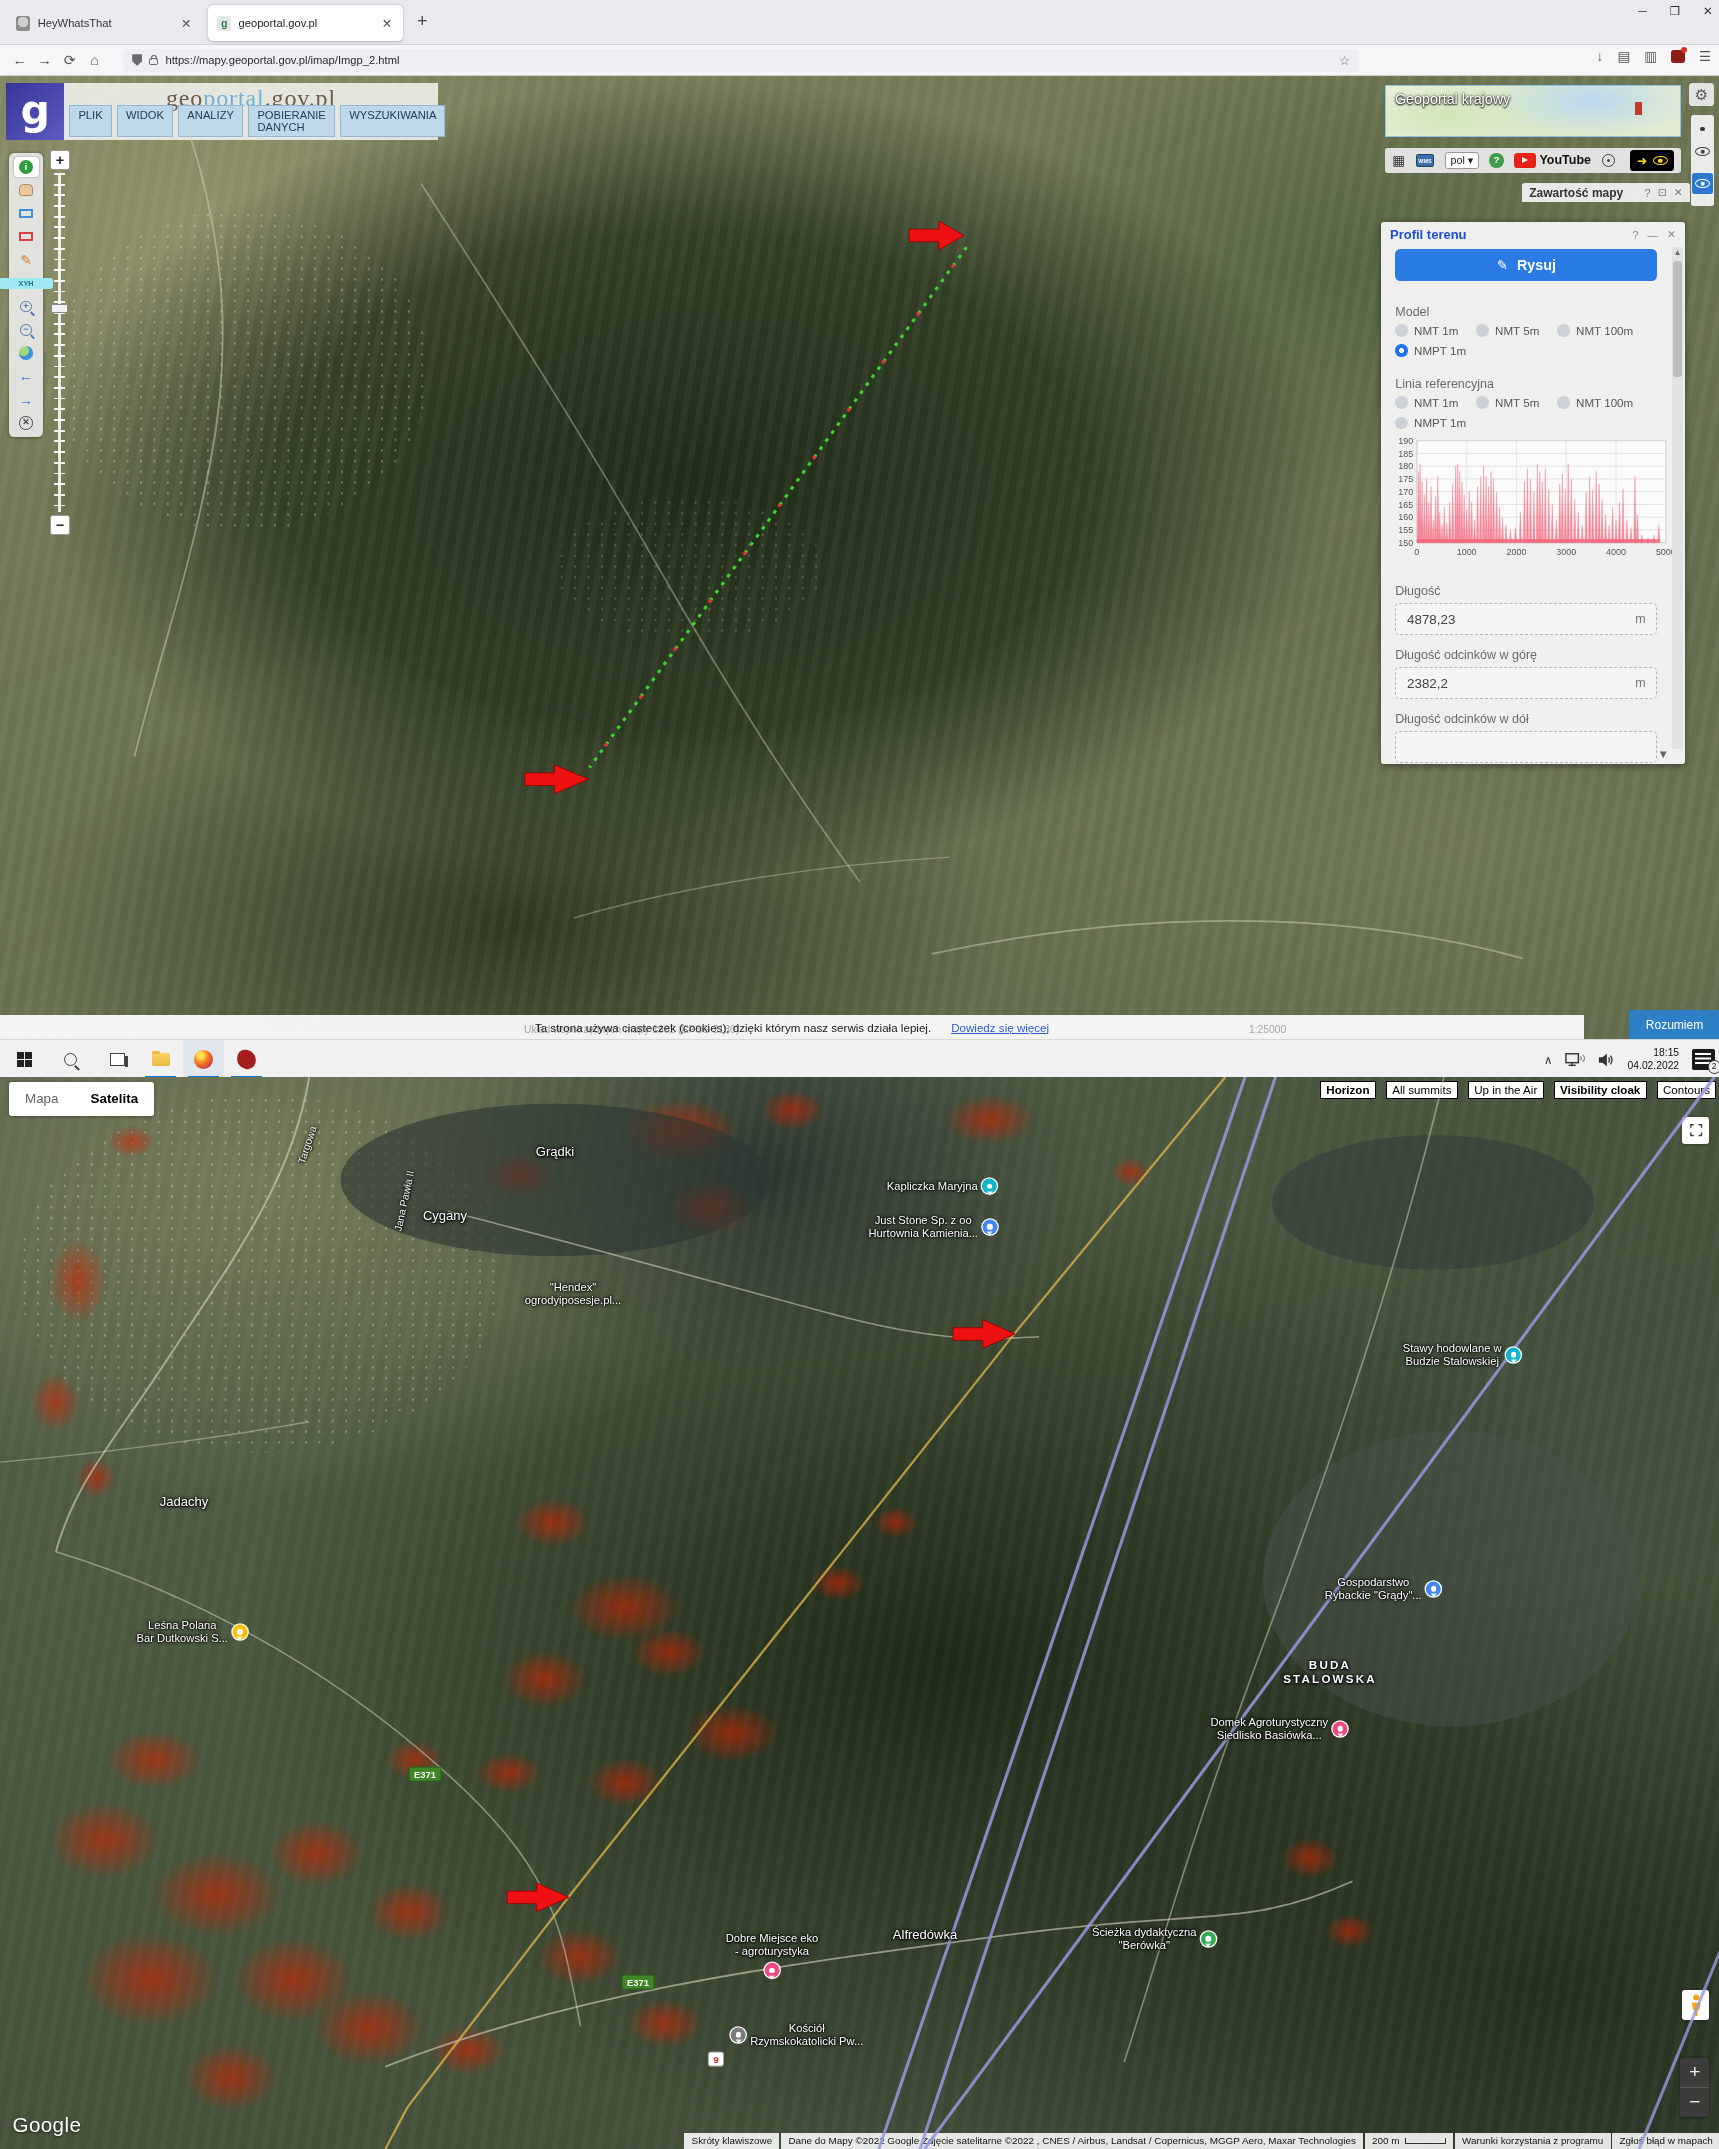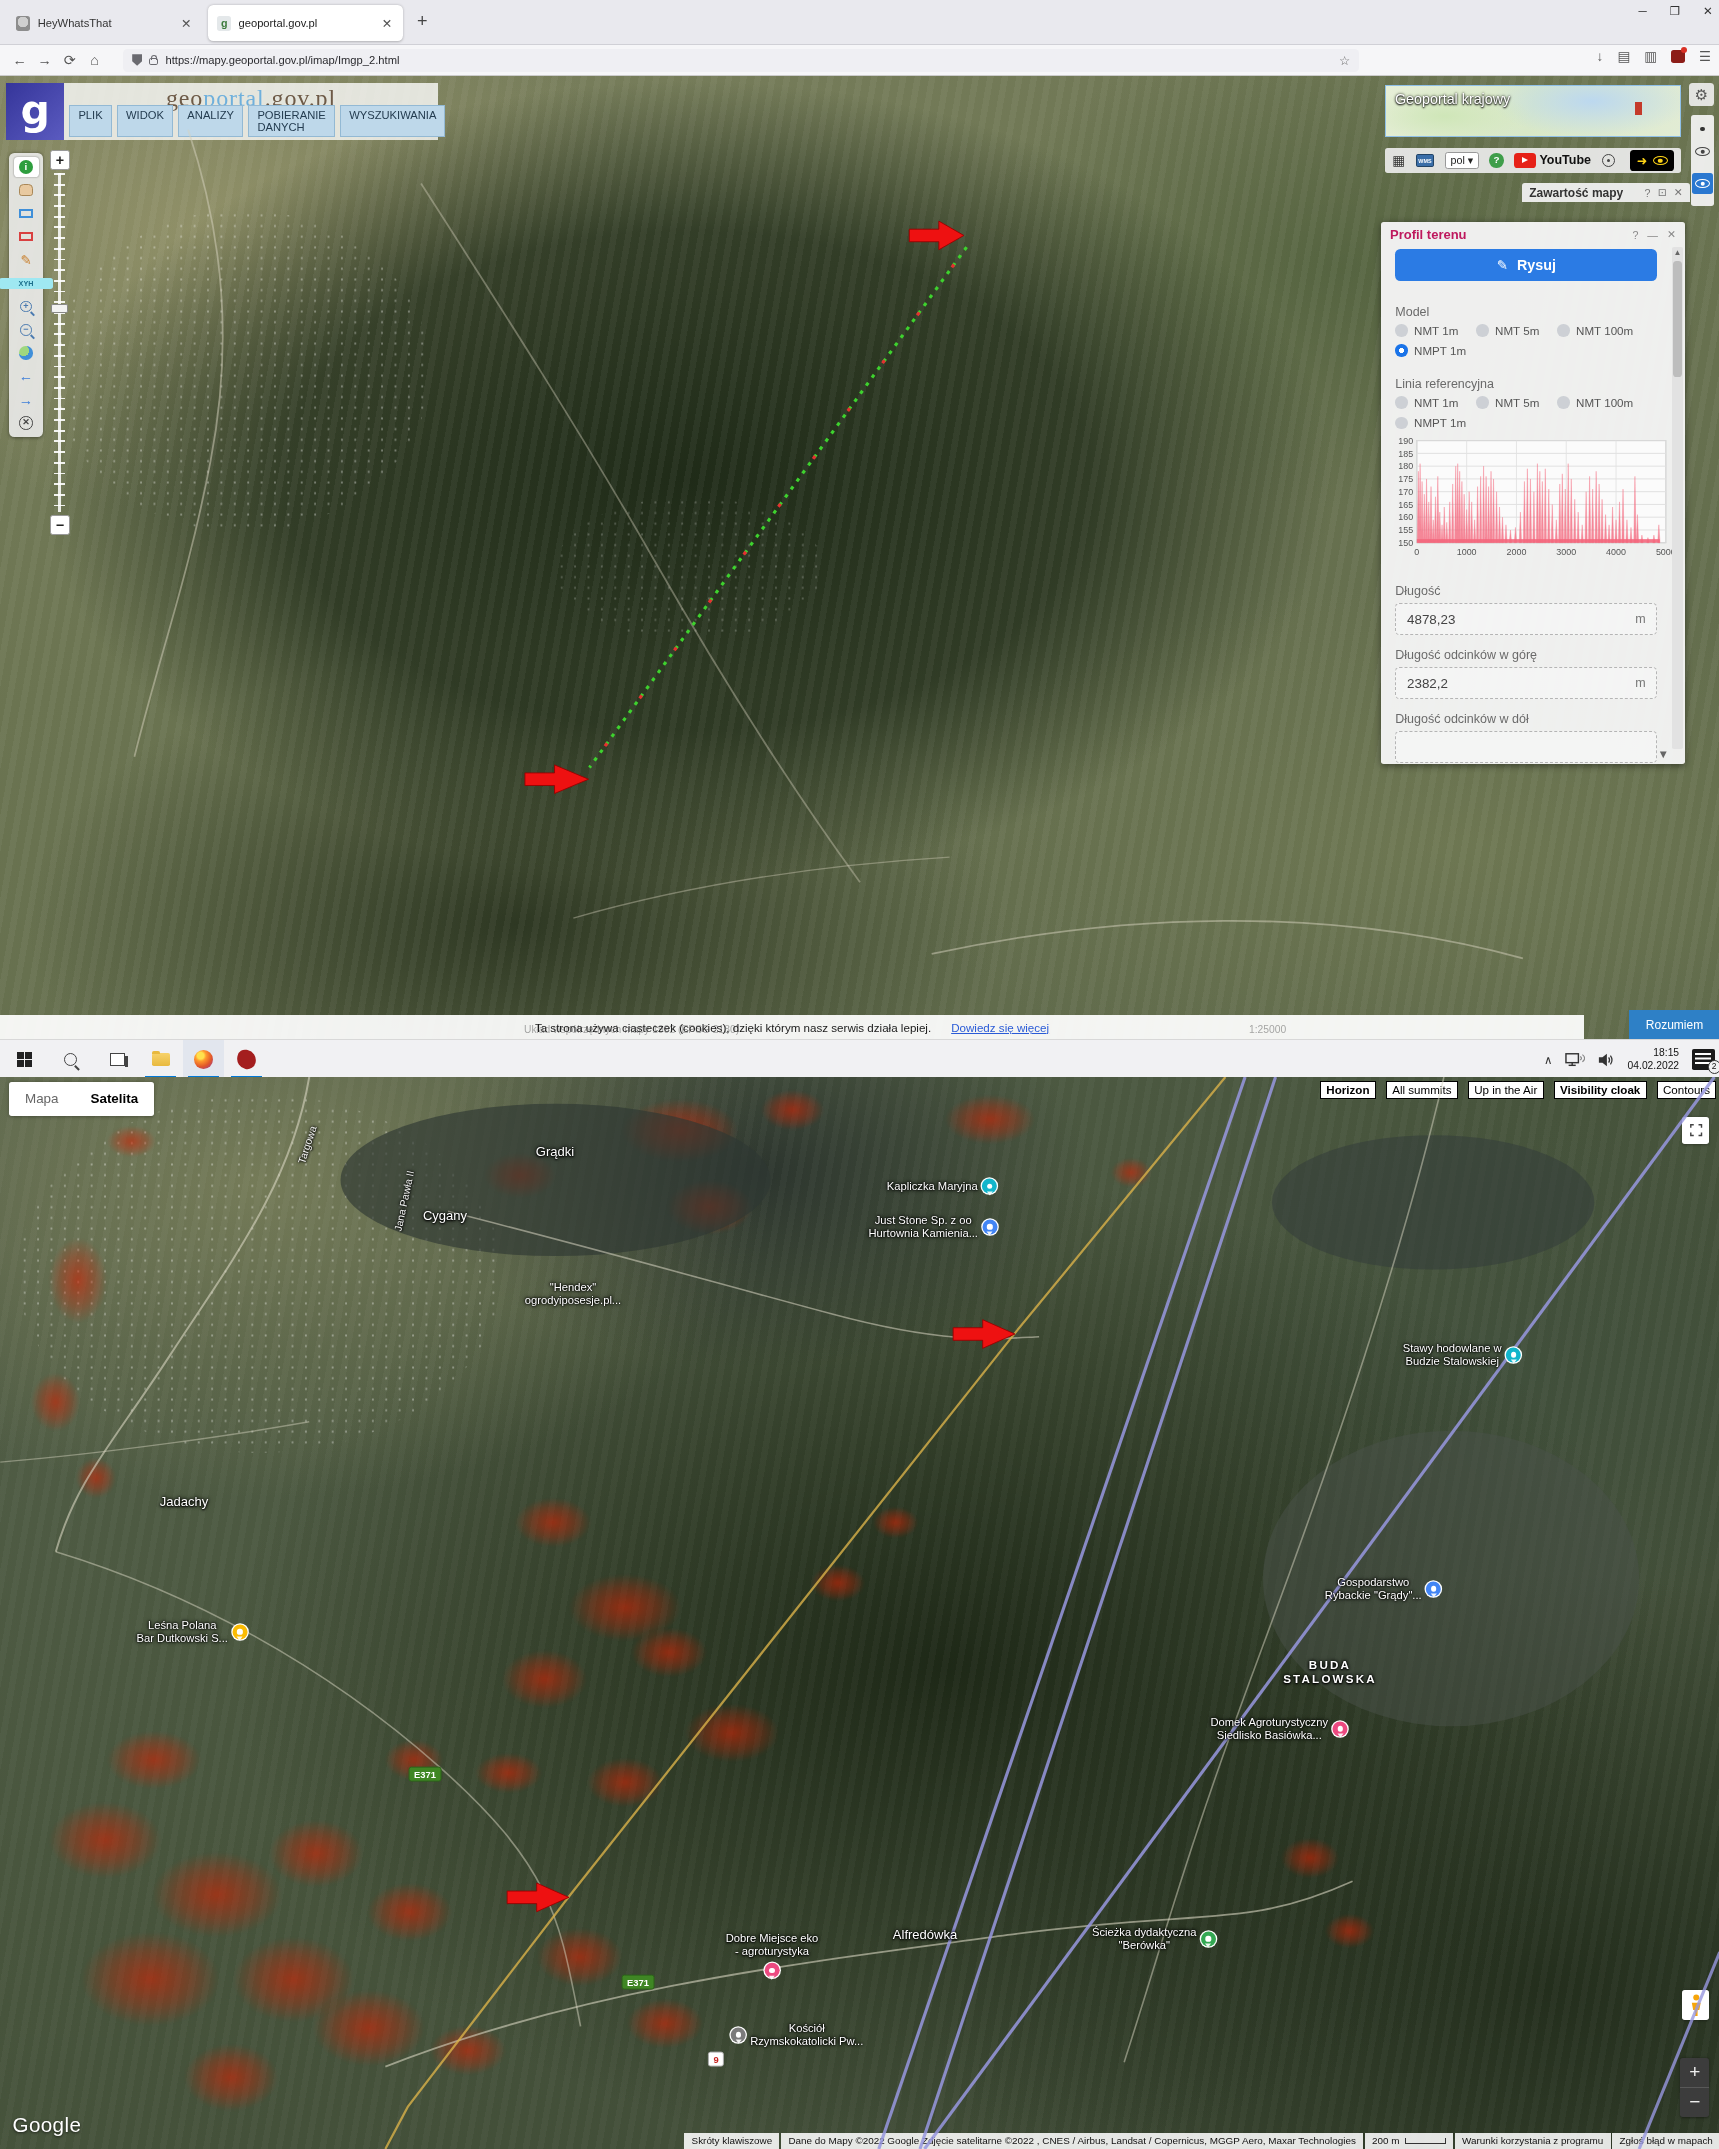--- a/index.html
+++ b/index.html
@@ -100,21 +100,21 @@
   .gp-eyecol{position:absolute;left:1691px;top:39px;width:23px;height:91px;background:rgba(245,245,245,.92);border-radius:2.7px;display:flex;flex-direction:column;align-items:center;justify-content:space-around;padding:3.6px 0;}
   .dot{width:4.5px;height:4.5px;background:#333;border-radius:50%;}
   .blue-eye{width:21.5px;height:21.5px;background:#2a78d0;border-radius:2.7px;display:flex;align-items:center;justify-content:center;}
   .gp-zaw{position:absolute;left:1522px;top:107px;width:168px;height:19px;background:rgba(240,240,240,.95);border-radius:2.7px 2.7px 0 0;display:flex;align-items:center;padding:0 7.2px;gap:7.2px;}
   .gp-zaw .zt{font-weight:bold;font-size:12px;color:#333;flex:1;}
   .gp-zaw .zi{color:#777;font-size:10.7px;}
 
   
   .gp-panel{position:absolute;left:1381px;top:146px;width:304px;height:542px;background:rgba(244,244,244,.97);border-radius:2.7px;box-shadow:0 1.8px 7.2px rgba(0,0,0,.45);overflow:hidden;}
   .gp-panel .hdr{display:flex;align-items:center;padding:5.4px 9px 1.8px;}
-  .gp-panel .hdr .pt{font-weight:bold;font-size:13px;color:#be185d;flex:1;}
+  .gp-panel .hdr .pt{font-weight:bold;font-size:13px;color:#1d4ed8;flex:1;}
   .gp-panel .hdr .hi{color:#888;font-size:10.7px;margin-left:9px;}
   .rysuj{position:absolute;left:14.3px;top:27px;width:262px;height:32px;background:#2b7be4;border-radius:5.4px;color:#fff;font-weight:bold;font-size:14.3px;display:flex;align-items:center;justify-content:center;gap:9px;}
   .rysuj .pic{font-size:13.4px;}
   .sec-label{color:#6a6a6a;font-size:12.5px;margin:12.5px 0 5.4px 14.3px;}
   .radios{display:flex;flex-wrap:wrap;margin-left:14.3px;width:269px;}
   .radio-it{display:flex;align-items:center;gap:6.3px;width:81px;margin-bottom:7.2px;}
   .radio-it .rlab{color:#555;font-size:11.6px;white-space:nowrap;}
   .rad{width:12.5px;height:12.5px;border-radius:50%;background:#cdd0d5;flex:0 0 12.5px;}
   .rad.sel{background:radial-gradient(circle at 50% 50%,#fff 0 2.3px,#1a73e8 2.5px);}
   .gp-fields{position:absolute;left:0;top:362px;width:304px;}

